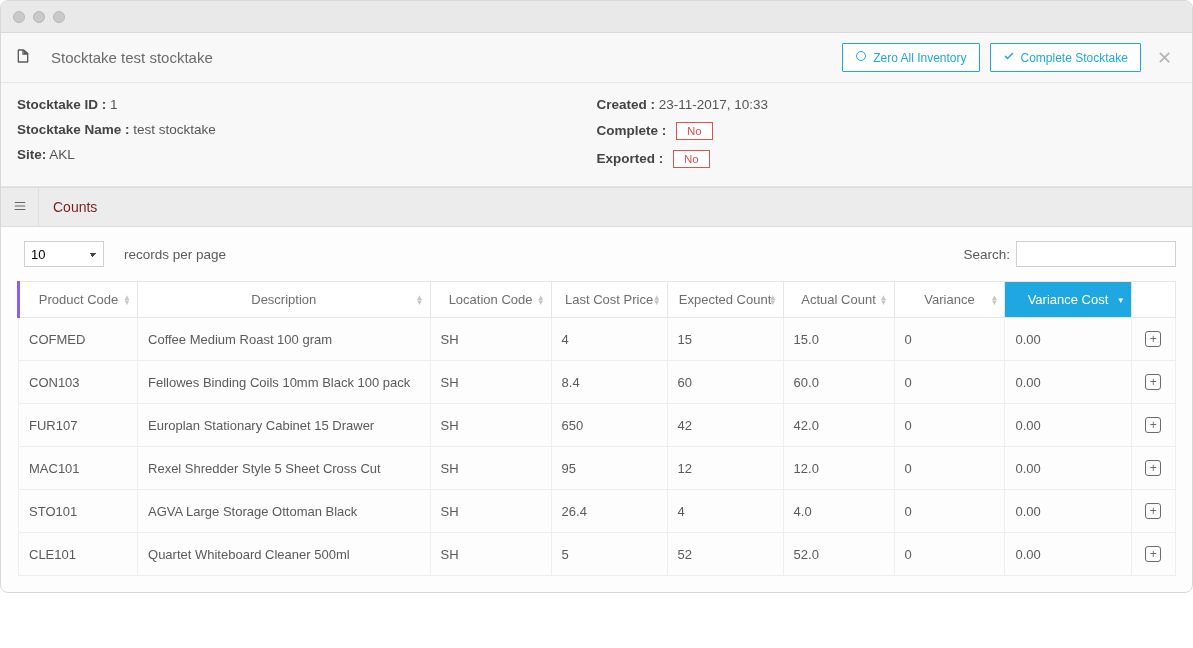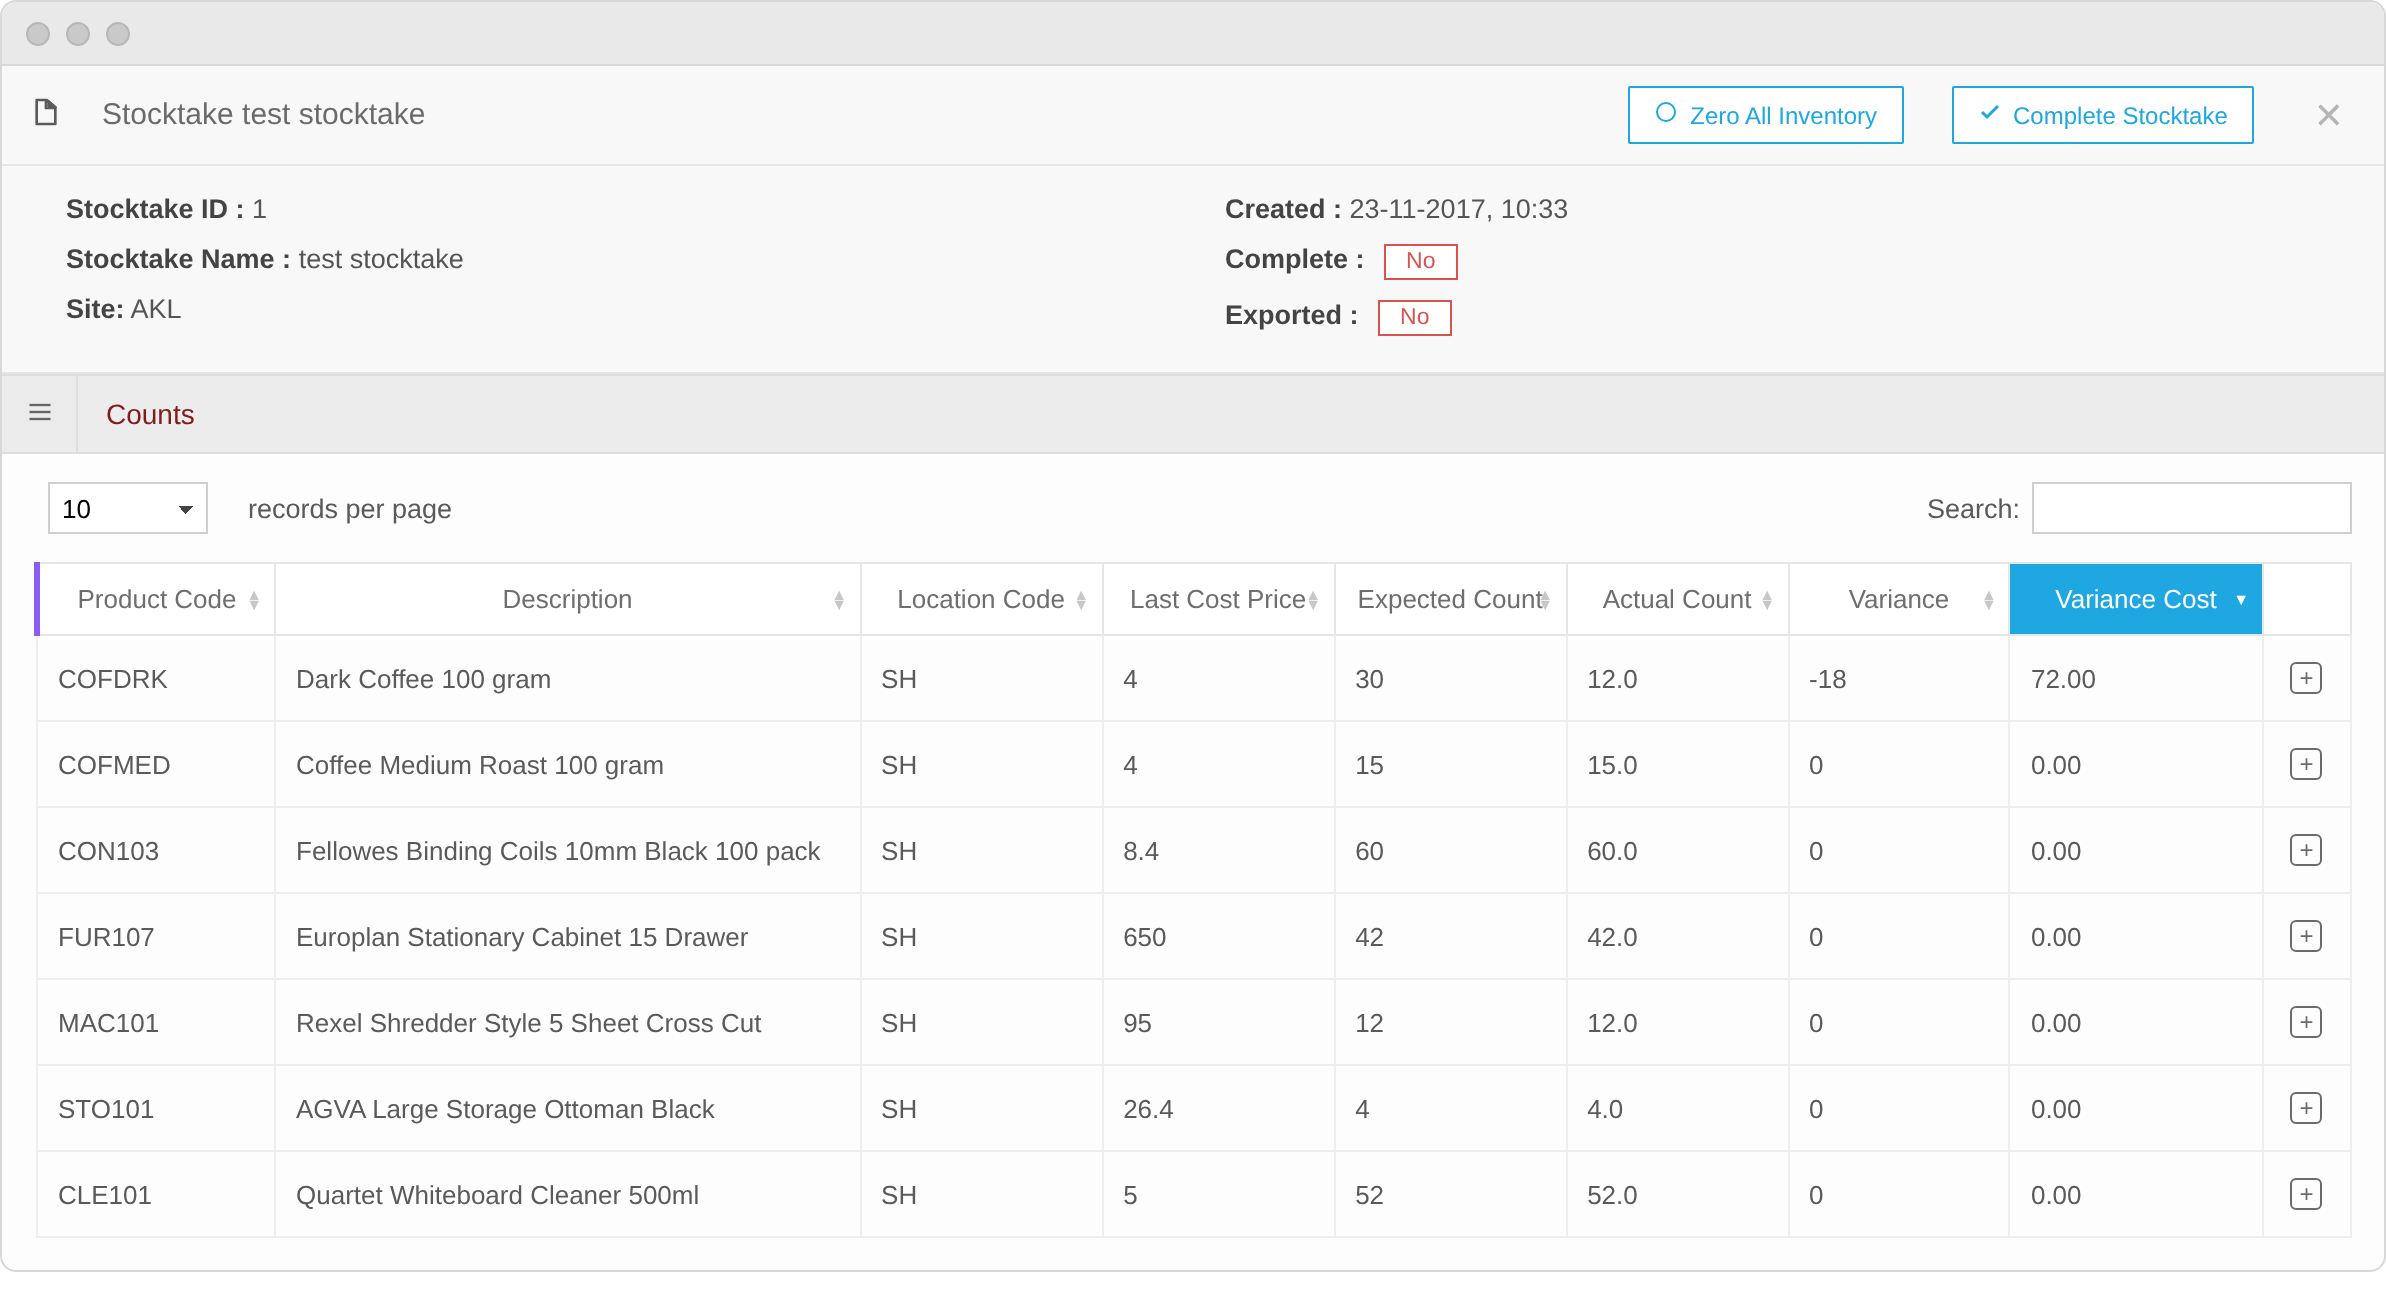--- a/index.html
+++ b/index.html
@@ -32,41 +32,41 @@
   }
   .header {
     display: flex;
     align-items: center;
     padding: 10px 14px;
     border-bottom: 1px solid #e5e5e5;
     background: #f8f8f8;
   }
   .header-left { display: flex; align-items: center; gap: 20px; flex: 1; }
   .header-title { font-size: 15px; color: #6b6b6b; font-weight: 400; }
-  .header-actions { display: flex; align-items: center; gap: 24px; padding-left: 27px; }
+  .header-actions { display: flex; align-items: center; gap: 10px; padding-left: 27px; }
   .btn-outline {
     display: inline-flex; align-items: center; gap: 6px;
     border: 1px solid #1ea7e0;
     color: #1ea7e0;
     background: #fff;
     padding: 6px 12px;
     font-size: 12px;
     cursor: pointer;
     border-radius: 1px;
   }
   .close-x { color: #b5b5b5; font-size: 18px; padding: 0 6px; cursor: pointer; }
   .icon-doc { width: 16px; height: 18px; }
   .meta {
     display: flex;
     padding: 14px 16px 8px 16px;
     background: #f8f8f8;
     border-bottom: 1px solid #e5e5e5;
   }
   .meta-col { flex: 1; }
-  .meta-row { margin-bottom: 10px; font-size: 13.5px; color: #555; margin-left: 16px; }
+  .meta-row { margin-bottom: 10px; font-size: 13.5px; color: #555; }
   .meta-label { font-weight: 700; color: #444; }
   .badge-no {
     display: inline-block; border: 1px solid #d9534f; color: #d9534f;
     padding: 2px 10px; font-size: 11.5px; margin-left: 6px; background: #fff;
   }
   .section-bar {
     display: flex; align-items: center; background: #ececec;
     border-top: 1px solid #ddd; border-bottom: 1px solid #ddd;
     height: 40px;
   }
@@ -268,31 +268,20 @@
           </th>
           <th class="sorted" style="width:125px;text-align:center;">
             <span class="hlabel">Variance Cost</span>
             <span class="sort-arrows" style="flex-direction:row;">&nbsp;▼</span>
           </th>
           <th style="width:44px;"></th>
         </tr>
       </thead>
       <tbody id="tbody">
           <tr>
-            <td>COFDRK</td>
-            <td>Dark Coffee 100 gram</td>
-            <td>SH</td>
-            <td>4</td>
-            <td>30</td>
-            <td>12.0</td>
-            <td>-18</td>
-            <td>72.00</td>
-            <td class="expand-cell"><span class="expand-btn">+</span></td>
-          </tr>
-          <tr>
             <td>COFMED</td>
             <td>Coffee Medium Roast 100 gram</td>
             <td>SH</td>
             <td>4</td>
             <td>15</td>
             <td>15.0</td>
             <td>0</td>
             <td>0.00</td>
             <td class="expand-cell"><span class="expand-btn">+</span></td>
           </tr>

